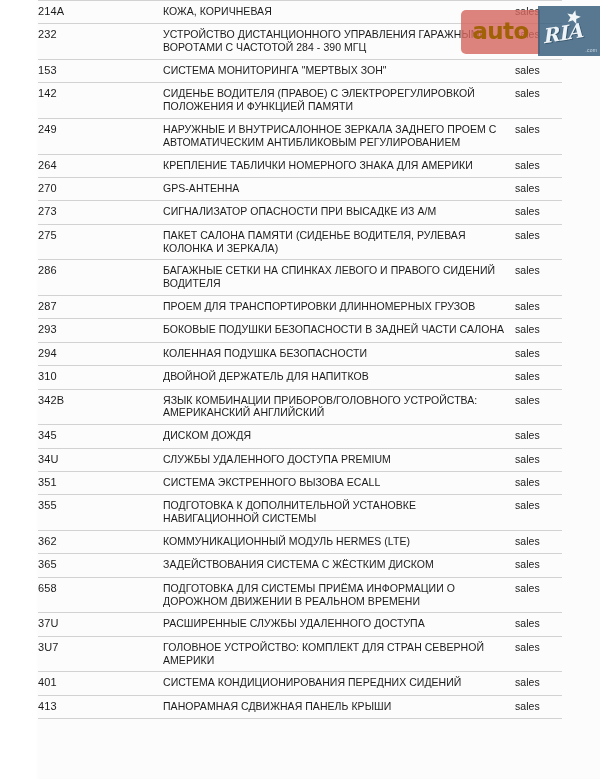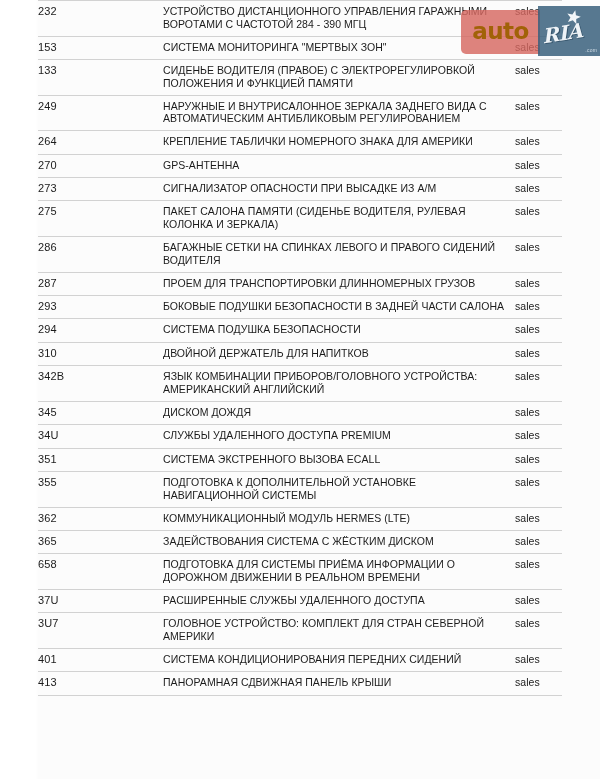--- a/index.html
+++ b/index.html
@@ -151,37 +151,42 @@
 <div id="page">
 
   <table class="spec-table">
     <colgroup>
       <col class="c-code">
       <col class="c-desc">
       <col class="c-stat">
     </colgroup>
     <tbody id="table-body">
         <tr>
+          <td class="code">214A</td>
+          <td class="desc">КОЖА, КОРИЧНЕВАЯ</td>
+          <td class="status">sales</td>
+        </tr>
+        <tr>
           <td class="code">232</td>
           <td class="desc">УСТРОЙСТВО ДИСТАНЦИОННОГО УПРАВЛЕНИЯ ГАРАЖНЫМИ ВОРОТАМИ С ЧАСТОТОЙ 284 - 390 МГЦ</td>
           <td class="status">sales</td>
         </tr>
         <tr>
           <td class="code">153</td>
           <td class="desc">СИСТЕМА МОНИТОРИНГА "МЕРТВЫХ ЗОН"</td>
           <td class="status">sales</td>
         </tr>
         <tr>
-          <td class="code">133</td>
+          <td class="code">142</td>
           <td class="desc">СИДЕНЬЕ ВОДИТЕЛЯ (ПРАВОЕ) С ЭЛЕКТРОРЕГУЛИРОВКОЙ ПОЛОЖЕНИЯ И ФУНКЦИЕЙ ПАМЯТИ</td>
           <td class="status">sales</td>
         </tr>
         <tr>
           <td class="code">249</td>
-          <td class="desc">НАРУЖНЫЕ И ВНУТРИСАЛОННОЕ ЗЕРКАЛА ЗАДНЕГО ВИДА С АВТОМАТИЧЕСКИМ АНТИБЛИКОВЫМ РЕГУЛИРОВАНИЕМ</td>
+          <td class="desc">НАРУЖНЫЕ И ВНУТРИСАЛОННОЕ ЗЕРКАЛА ЗАДНЕГО ПРОЕМ С АВТОМАТИЧЕСКИМ АНТИБЛИКОВЫМ РЕГУЛИРОВАНИЕМ</td>
           <td class="status">sales</td>
         </tr>
         <tr>
           <td class="code">264</td>
           <td class="desc">КРЕПЛЕНИЕ ТАБЛИЧКИ НОМЕРНОГО ЗНАКА ДЛЯ АМЕРИКИ</td>
           <td class="status">sales</td>
         </tr>
         <tr>
           <td class="code">270</td>
           <td class="desc">GPS-АНТЕННА</td>
@@ -207,21 +212,21 @@
           <td class="desc">ПРОЕМ ДЛЯ ТРАНСПОРТИРОВКИ ДЛИННОМЕРНЫХ ГРУЗОВ</td>
           <td class="status">sales</td>
         </tr>
         <tr>
           <td class="code">293</td>
           <td class="desc">БОКОВЫЕ ПОДУШКИ БЕЗОПАСНОСТИ В ЗАДНЕЙ ЧАСТИ САЛОНА</td>
           <td class="status">sales</td>
         </tr>
         <tr>
           <td class="code">294</td>
-          <td class="desc">СИСТЕМА ПОДУШКА БЕЗОПАСНОСТИ</td>
+          <td class="desc">КОЛЕННАЯ ПОДУШКА БЕЗОПАСНОСТИ</td>
           <td class="status">sales</td>
         </tr>
         <tr>
           <td class="code">310</td>
           <td class="desc">ДВОЙНОЙ ДЕРЖАТЕЛЬ ДЛЯ НАПИТКОВ</td>
           <td class="status">sales</td>
         </tr>
         <tr>
           <td class="code">342B</td>
           <td class="desc">ЯЗЫК КОМБИНАЦИИ ПРИБОРОВ/ГОЛОВНОГО УСТРОЙСТВА: АМЕРИКАНСКИЙ АНГЛИЙСКИЙ</td>

